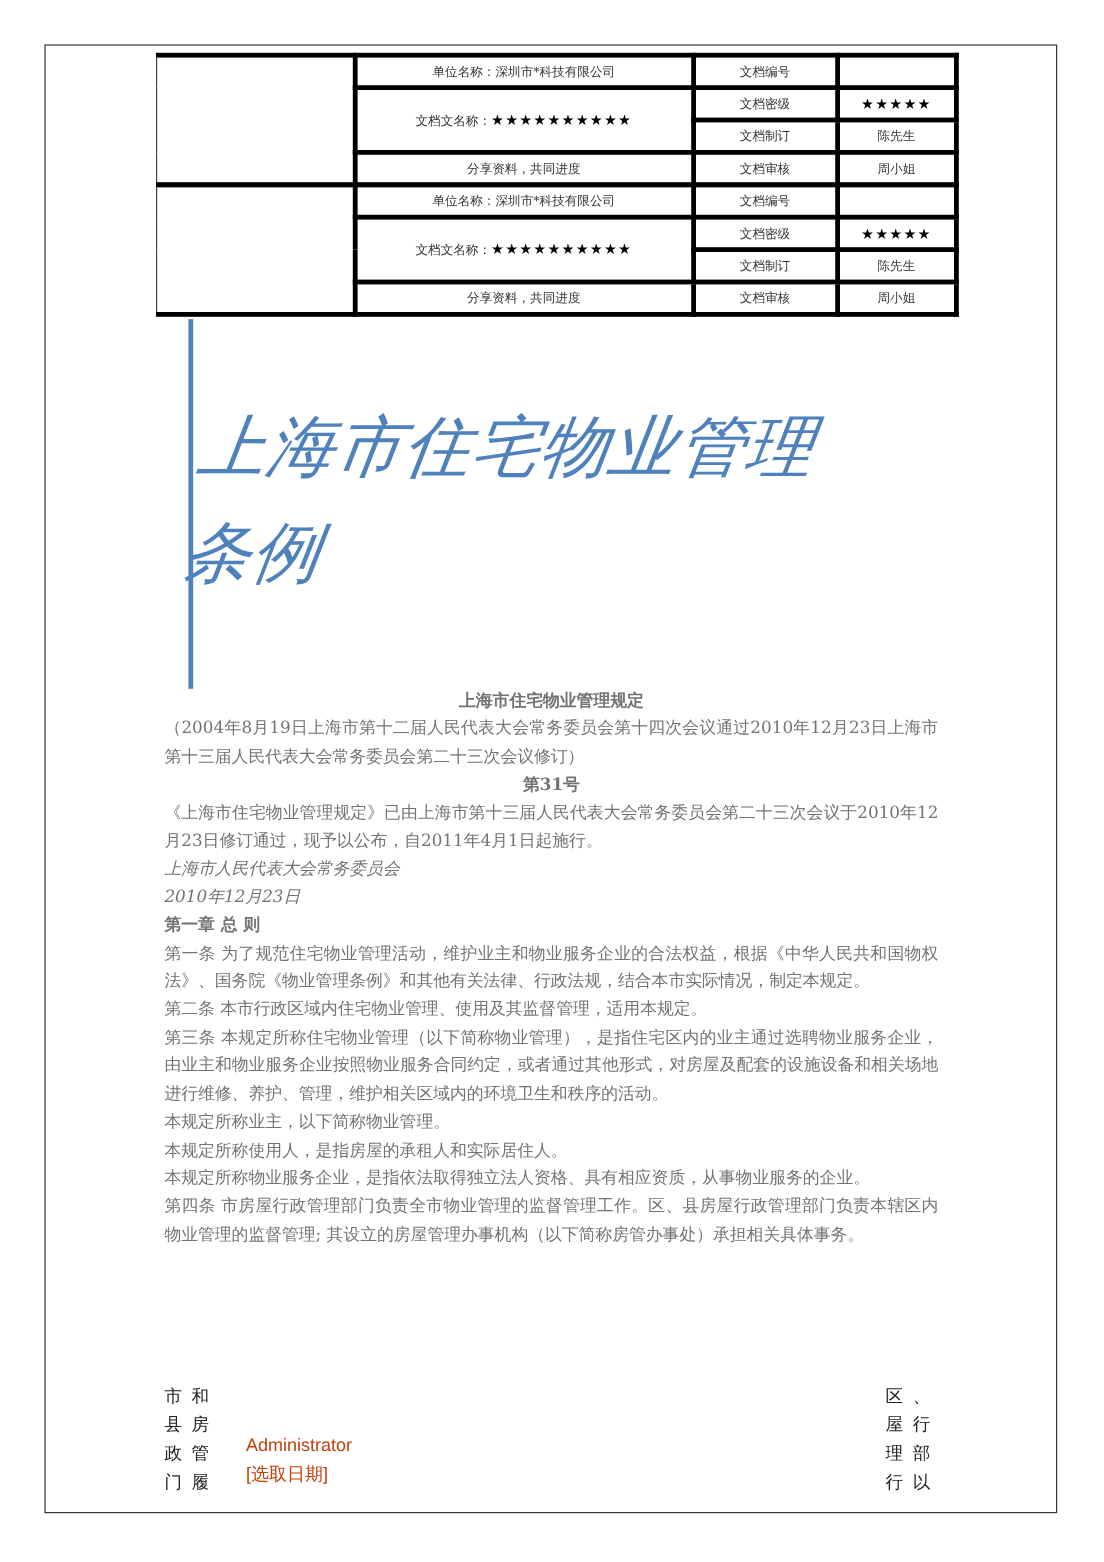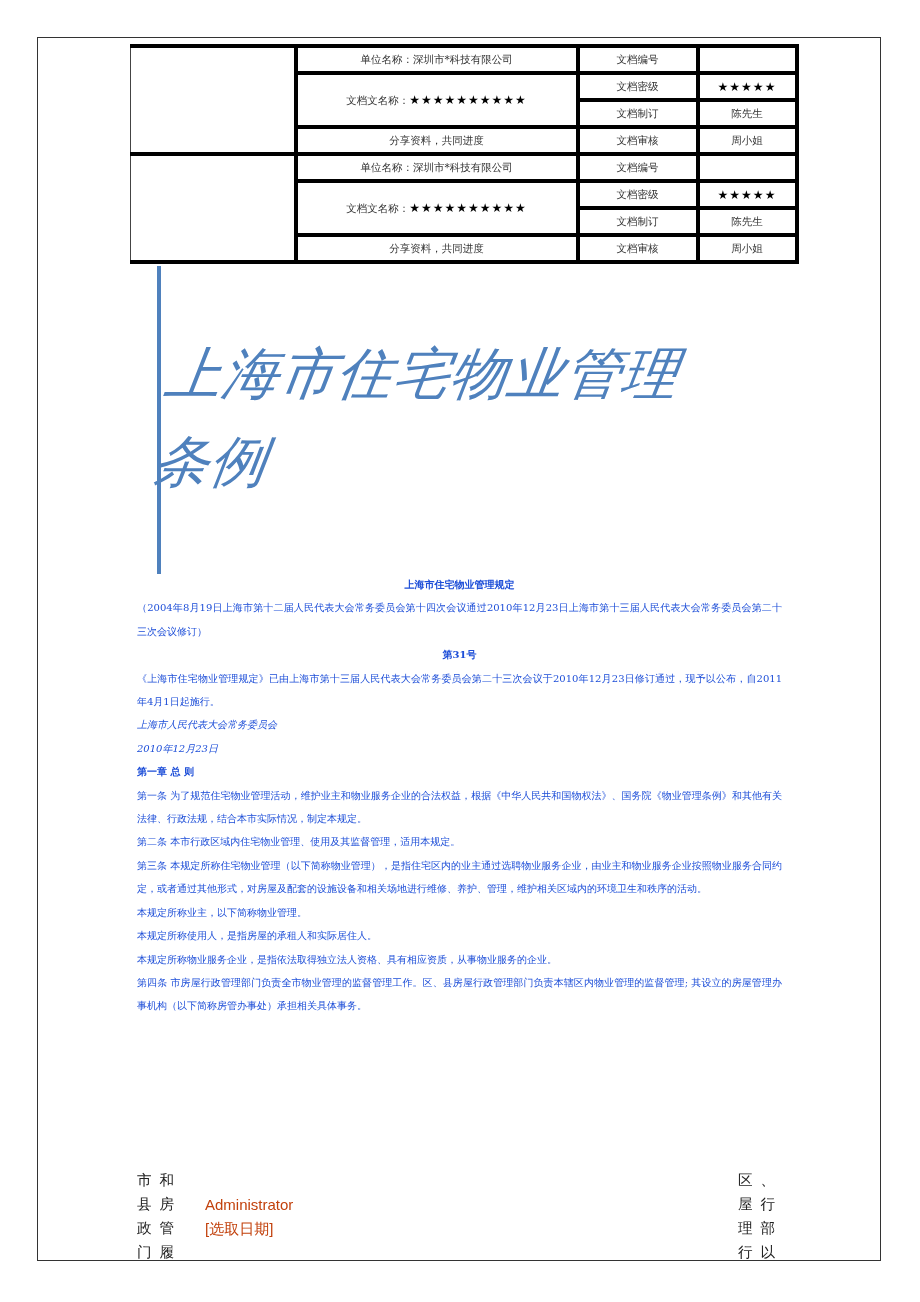--- a/index.html
+++ b/index.html
@@ -18,27 +18,27 @@
   .tbl-2 { top: 152px; border-top: 2px solid #444; }
   .tbl-1 { border-top: 1px solid #8c8c8c; }
   
   .cover-bar { position: absolute; left: 157px; top: 266px; width: 4px; height: 308px; background: #4f81bd; }
   .cover-title { position: absolute; left: 172px; top: 330px; width: 600px;
                  font-size: 56px; line-height: 88px; color: #4f81bd; font-style: italic;
                  font-family: "DejaVu Sans", "Liberation Sans", sans-serif; font-weight: normal;
                  letter-spacing: 1px; transform: skewX(-8deg); transform-origin: left top; }
   
   .body-text { position: absolute; left: 137px; top: 573px; width: 645px;
-               font-size: 10px; line-height: 23.4px; color: #1d4ed8; }
+               font-size: 14px; line-height: 23.4px; color: #737373; }
   .body-text p { margin: 0; text-align: justify; }
   .center { text-align: center !important; font-weight: bold; }
   .right { text-align: right; font-style: italic; }
   .bold { font-weight: bold; }
   
-  .footer-col { position: absolute; font-size: 14.6px; line-height: 24px; color: #222; letter-spacing: 8px; margin-top: 16px; }
+  .footer-col { position: absolute; font-size: 14.6px; line-height: 24px; color: #222; letter-spacing: 8px; }
   .footer-left { left: 137px; top: 1152px; }
   .footer-right { left: 738px; top: 1152px; }
   .author { position: absolute; left: 205px; top: 1193px; font-size: 15px; line-height: 24px;
             color: #c2410c; font-family: "Liberation Sans", "DejaVu Sans", sans-serif; }
 </style>
 </head>
 <body>
 
 <div class="page-border"></div>
 

